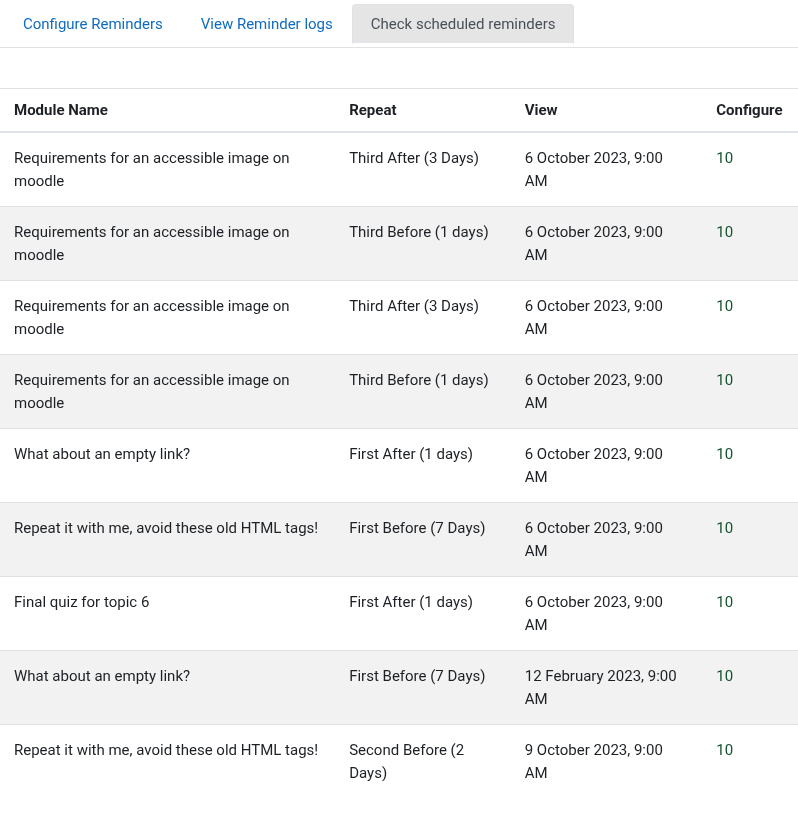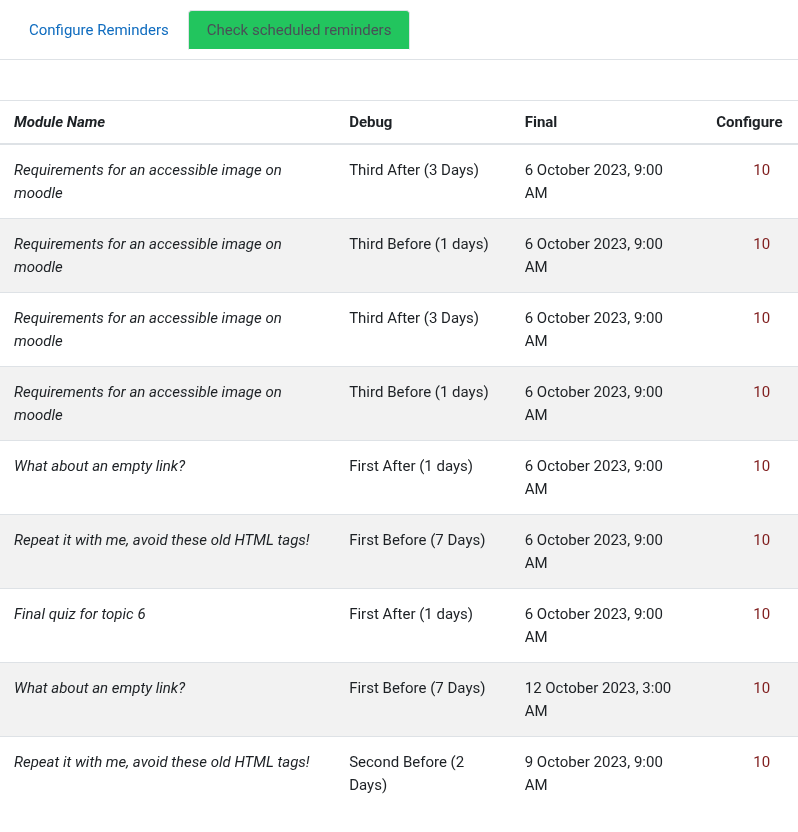--- a/index.html
+++ b/index.html
@@ -10,35 +10,35 @@
     body {
       font-family: -apple-system, BlinkMacSystemFont, "Segoe UI", Roboto, "Helvetica Neue", Arial, sans-serif;
       font-size: 15px;
       color: #1d2125;
       background: #fff;
       width: 798px;
     }
     .tabs {
       display: flex;
       border-bottom: 1px solid #dee2e6;
-      padding: 10px;
+      padding: 4px;
     }
     .tab {
       padding: 10px 18px;
       color: #0f6cbf;
       cursor: pointer;
       border: 1px solid transparent;
       border-top-left-radius: 4px;
       border-top-right-radius: 4px;
       margin-bottom: -1px;
       font-size: 15px;
     }
     .tab.active {
       color: #495057;
-      background: #22c55e;
+      background: #e5e5e5;
       border-color: #dee2e6 #dee2e6 #fff;
     }
     .content {
       padding-top: 40px;
     }
     table {
       width: 100%;
       border-collapse: collapse;
     }
     thead th {
@@ -55,44 +55,44 @@
       border-top: 1px solid #dee2e6;
       vertical-align: top;
       font-size: 15px;
       color: #1d2125;
       line-height: 1.5;
     }
     tbody tr:nth-child(even) {
       background-color: #f2f2f2;
     }
     .link {
-      color: #7f1d1d;
+      color: #14532d;
       cursor: pointer;
-      margin-left: 37px;
     }
-    .col-module { width: 42%; font-style: italic; }
+    .col-module { width: 42%; }
     .col-moment { width: 22%; }
     .col-date { width: 24%; }
     .col-recipients { width: 12%; }
   </style>
 </head>
 <body>
 
 <div class="tabs">
   <div class="tab">Configure Reminders</div>
+  <div class="tab">View Reminder logs</div>
   <div class="tab active">Check scheduled reminders</div>
 </div>
 
 <div class="content">
   <table>
     <thead>
       <tr>
         <th class="col-module">Module Name</th>
-        <th class="col-moment">Debug</th>
-        <th class="col-date">Final</th>
+        <th class="col-moment">Repeat</th>
+        <th class="col-date">View</th>
         <th class="col-recipients">Configure</th>
       </tr>
     </thead>
     <tbody id="table-body">
     <tr>
           <td class="col-module">Requirements for an accessible image on moodle</td>
           <td class="col-moment">Third After (3 Days)</td>
           <td class="col-date">6 October 2023, 9:00 AM</td>
           <td class="col-recipients"><span class="link">10</span></td>
         </tr>
@@ -128,21 +128,21 @@
         </tr>
         <tr>
           <td class="col-module">Final quiz for topic 6</td>
           <td class="col-moment">First After (1 days)</td>
           <td class="col-date">6 October 2023, 9:00 AM</td>
           <td class="col-recipients"><span class="link">10</span></td>
         </tr>
         <tr>
           <td class="col-module">What about an empty link?</td>
           <td class="col-moment">First Before (7 Days)</td>
-          <td class="col-date">12 October 2023, 3:00 AM</td>
+          <td class="col-date">12 February 2023, 9:00 AM</td>
           <td class="col-recipients"><span class="link">10</span></td>
         </tr>
         <tr>
           <td class="col-module">Repeat it with me, avoid these old HTML tags!</td>
           <td class="col-moment">Second Before (2 Days)</td>
           <td class="col-date">9 October 2023, 9:00 AM</td>
           <td class="col-recipients"><span class="link">10</span></td>
         </tr>
       </tbody>
   </table>

